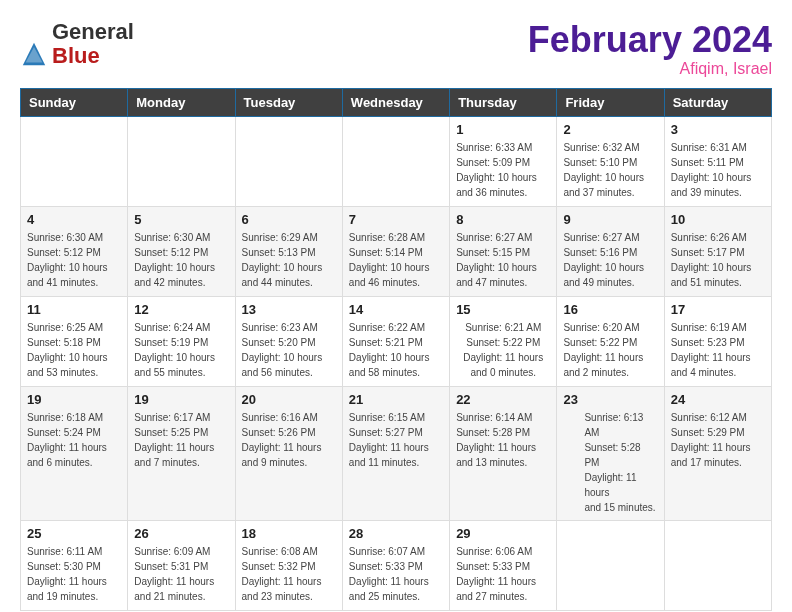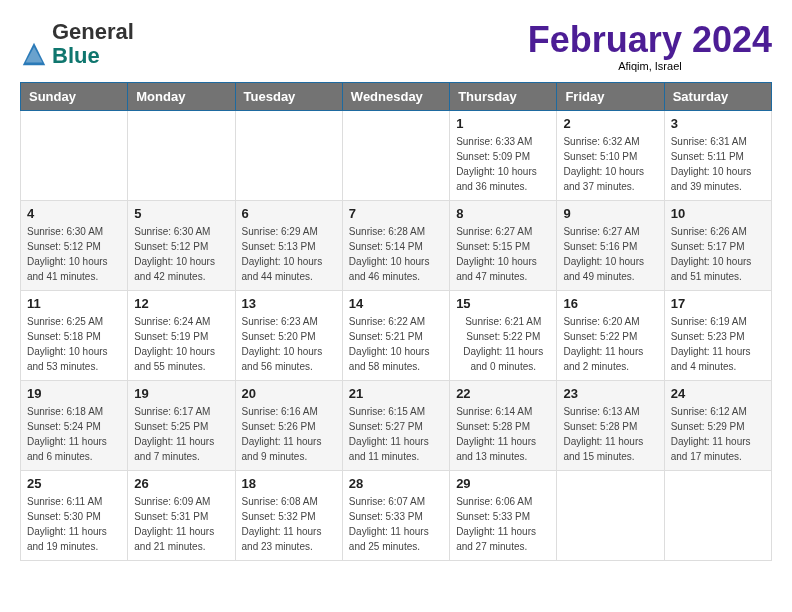--- a/index.html
+++ b/index.html
@@ -20,46 +20,45 @@
       display: flex;
       align-items: flex-end;
       gap: 4px;
     }
     .logo-text {
       font-size: 22px;
       font-weight: bold;
       line-height: 1.1;
     }
     .logo-general { color: #333; }
-    .logo-blue { color: #0f766e; }
+    .logo-blue { color: #b91c1c; }
     .logo-icon {
       width: 28px;
       height: 28px;
     }
     .title-area {
       text-align: right;
     }
     .month-title {
       font-size: 36px;
       font-weight: bold;
       color: #4c1d95;
       line-height: 1.1;
     }
     .location {
-      font-size: 11px;
-      color: #000000;
-      text-align: center;
+      font-size: 16px;
+      color: #ec4899;
     }
     .calendar {
       width: 100%;
       border-collapse: collapse;
       border: 1px solid #ccc;
     }
     .calendar th {
-      background: #737373;
+      background: #404040;
       color: #fff;
       font-size: 13px;
       font-weight: bold;
       padding: 6px 8px;
       text-align: left;
       border: 1px solid #1e6aa0;
     }
     .calendar td {
       vertical-align: top;
       padding: 5px 6px;
@@ -281,21 +280,21 @@
         </td>
         <td>
           <div class="day-number">22</div>
           <div class="day-info" style="white-space: pre-line;">Sunrise: 6:14 AM
 Sunset: 5:28 PM
 Daylight: 11 hours
 and 13 minutes.</div>
         </td>
         <td>
           <div class="day-number">23</div>
-          <div class="day-info" style="white-space: pre-line;">Sunrise: 6:13 AM
+          <div class="day-info" style="white-space: pre-line; margin-left: 21px;">Sunrise: 6:13 AM
 Sunset: 5:28 PM
 Daylight: 11 hours
 and 15 minutes.</div>
         </td>
         <td>
           <div class="day-number">24</div>
           <div class="day-info" style="white-space: pre-line;">Sunrise: 6:12 AM
 Sunset: 5:29 PM
 Daylight: 11 hours
 and 17 minutes.</div>

